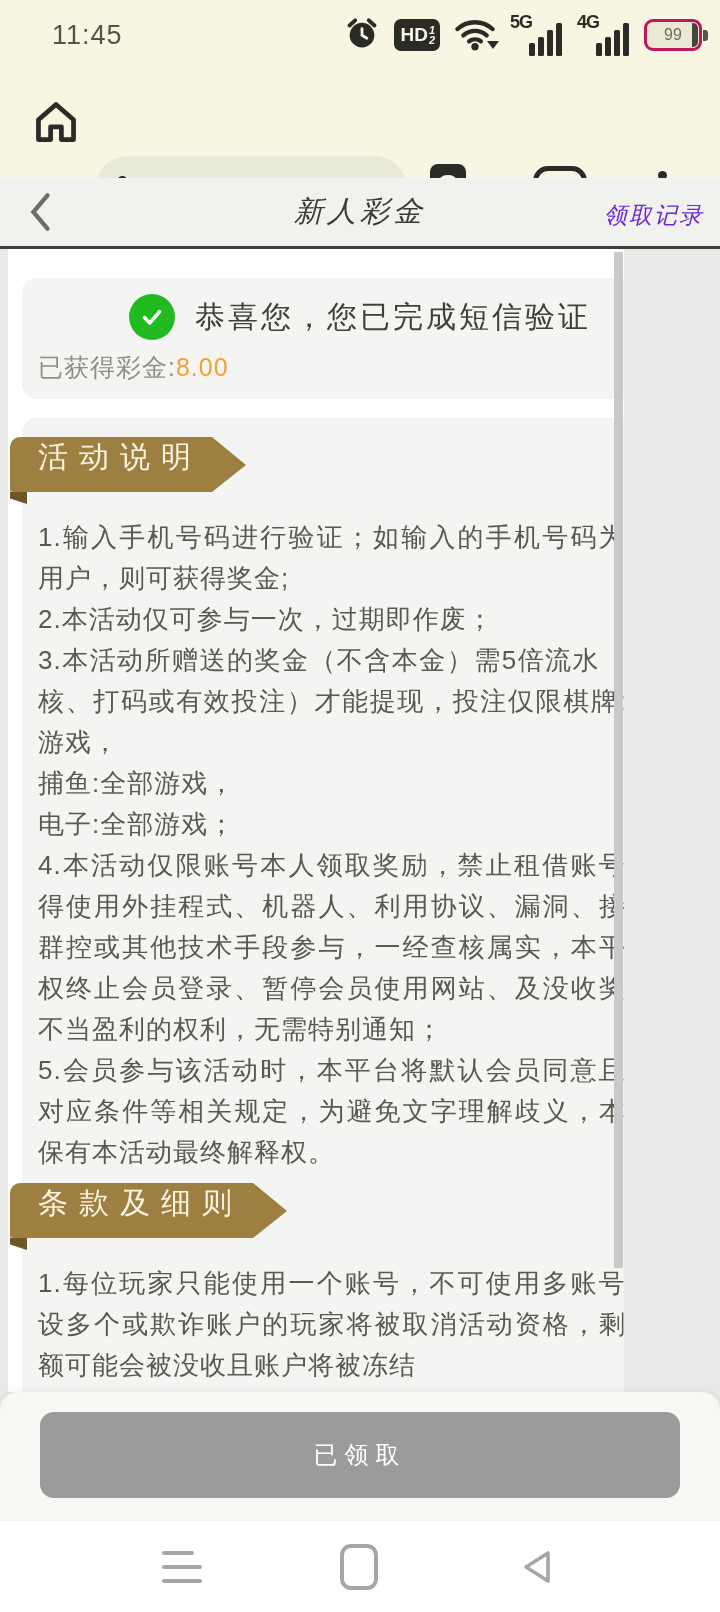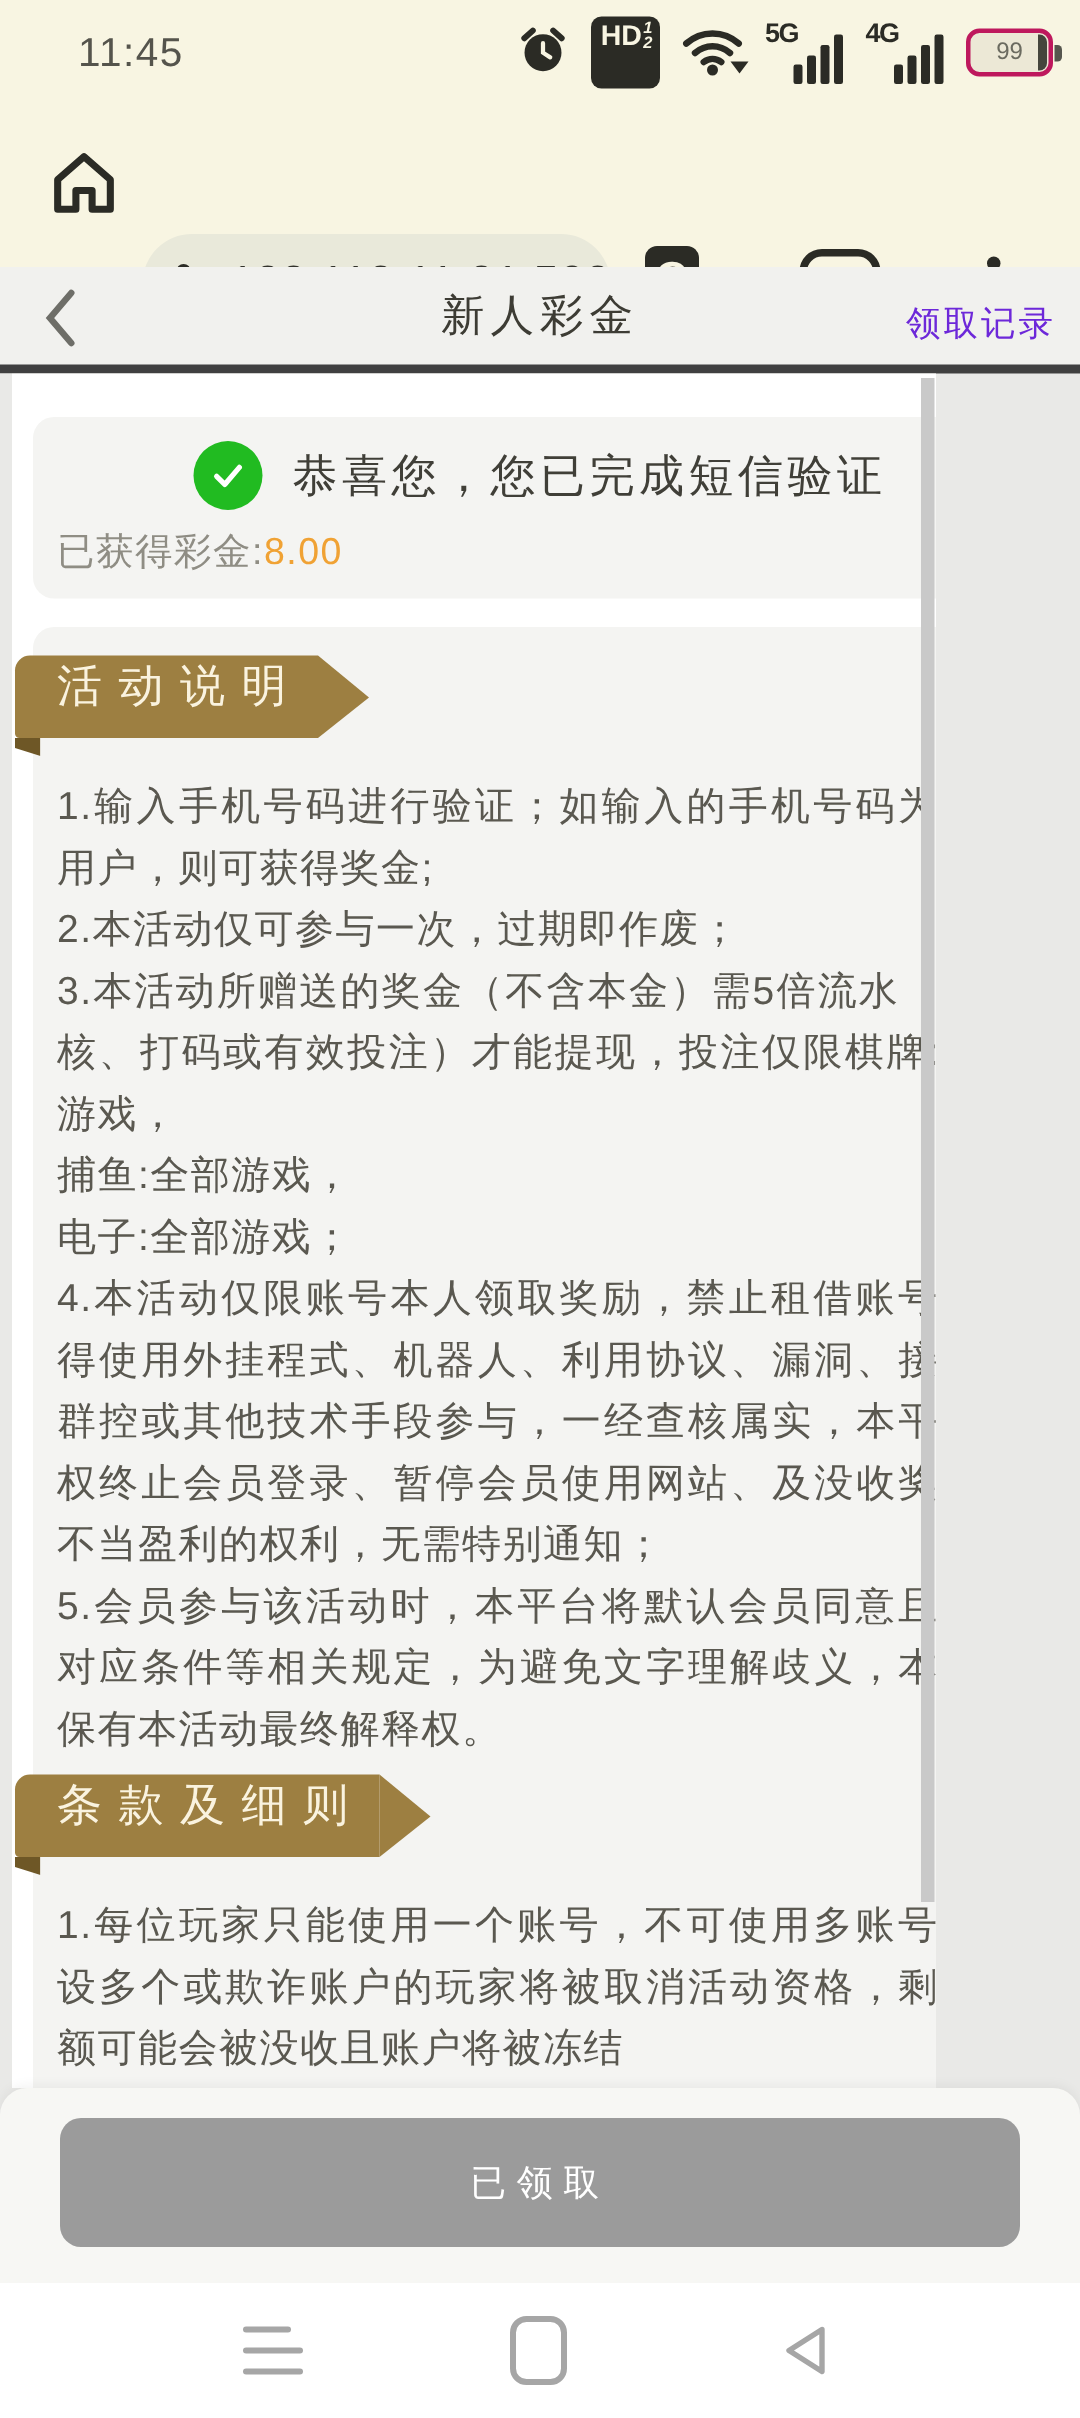--- a/index.html
+++ b/index.html
@@ -11,21 +11,21 @@
   }
   
   .status-bar{
     position:absolute; top:0; left:0; width:720px; height:70px;
     background:#f8f5e2; display:flex; align-items:center; justify-content:space-between;
     padding:0 18px 0 52px;
   }
   .status-time{ font-size:27px; color:#55544c; letter-spacing:1px; }
   .status-icons{ display:flex; align-items:center; gap:15px; }
   .hd-badge{ background:#2b2b25; color:#f8f5e2; border-radius:7px; font-weight:700;
-    font-size:19px; padding:3px 5px 3px 6px; display:flex; height:48px;}
+    font-size:19px; padding:3px 5px 3px 6px; display:flex; align-items:center; height:32px;}
   .hd-frac{ display:flex; flex-direction:column; font-size:11px; line-height:10px; margin-left:1px; font-weight:700;}
   .wifi-wrap{ position:relative; width:40px; height:36px;}
   .wifi-caret{ position:absolute; right:-4px; bottom:-2px; width:0; height:0;
     border:6px solid transparent; border-top:8px solid #2b2b25;}
   .sig{ position:relative; width:52px; height:44px;}
   .sig-label{ position:absolute; left:0; top:-1px; font-size:18px; font-weight:700; color:#2b2b25; letter-spacing:-1px;}
   .bars{ position:absolute; right:0; bottom:1px; display:flex; align-items:flex-end; gap:3px;}
   .bars i{ display:block; width:6px; background:#2b2b25; border-radius:1.5px;}
   .b1{height:13px}.b2{height:19px}.b3{height:26px}.b4{height:33px}
   .battery{ position:relative; width:58px; height:32px; border:3px solid #be185d; border-radius:9px;
@@ -50,22 +50,22 @@
   .t-wen::after{ content:""; position:absolute; bottom:-2px; left:4px;
     border:5px solid transparent; border-bottom:8px solid #2b2b25;}
   .tab-btn{ position:absolute; left:533px; top:96px; width:54px; height:54px; border:5px solid #2b2b25;
     border-radius:15px; display:flex; align-items:center; justify-content:center;
     font-weight:700; font-size:20px; color:#2b2b25; letter-spacing:1px;}
   .menu-btn{ position:absolute; left:642px; top:96px; width:40px; height:54px;
     display:flex; flex-direction:column; align-items:center; justify-content:center; gap:9px;}
   .menu-btn i{ width:9px; height:9px; border-radius:50%; background:#2b2b25;}
   
   .page-header{ position:absolute; top:178px; left:0; width:720px; height:71px;
-    background:#f1f1ee; border-bottom:6px solid #404040;
-    display:flex; align-items:center; justify-content:center;}
+    background:#f1f1ee; border-bottom:3px solid #404040;
+    display:flex; align-items:center; justify-content:center;font-style:italic;}
   .back-btn{ position:absolute; left:18px; top:14px; width:44px; height:44px;
     display:flex; align-items:center; justify-content:center;}
   .header-title{ font-size:29px; color:#3d3c34; letter-spacing:4px;}
   .history-link{ position:absolute; right:16px; top:22px; font-size:23px; color:#6d28d9; letter-spacing:2px;}
   
   .content{ position:absolute; top:249px; left:0; width:624px; height:1143px;
     background:#e9e9e7; overflow:hidden;}
   .panel{ position:absolute; left:8px; top:0; width:704px; height:100%; background:#ffffff; overflow:hidden;}
   .result-card{ margin:29px 14px 0; height:121px; background:#f4f4f2; border-radius:14px;}
   .result-row{ display:flex; align-items:center; justify-content:center; gap:20px; padding-top:16px;}

